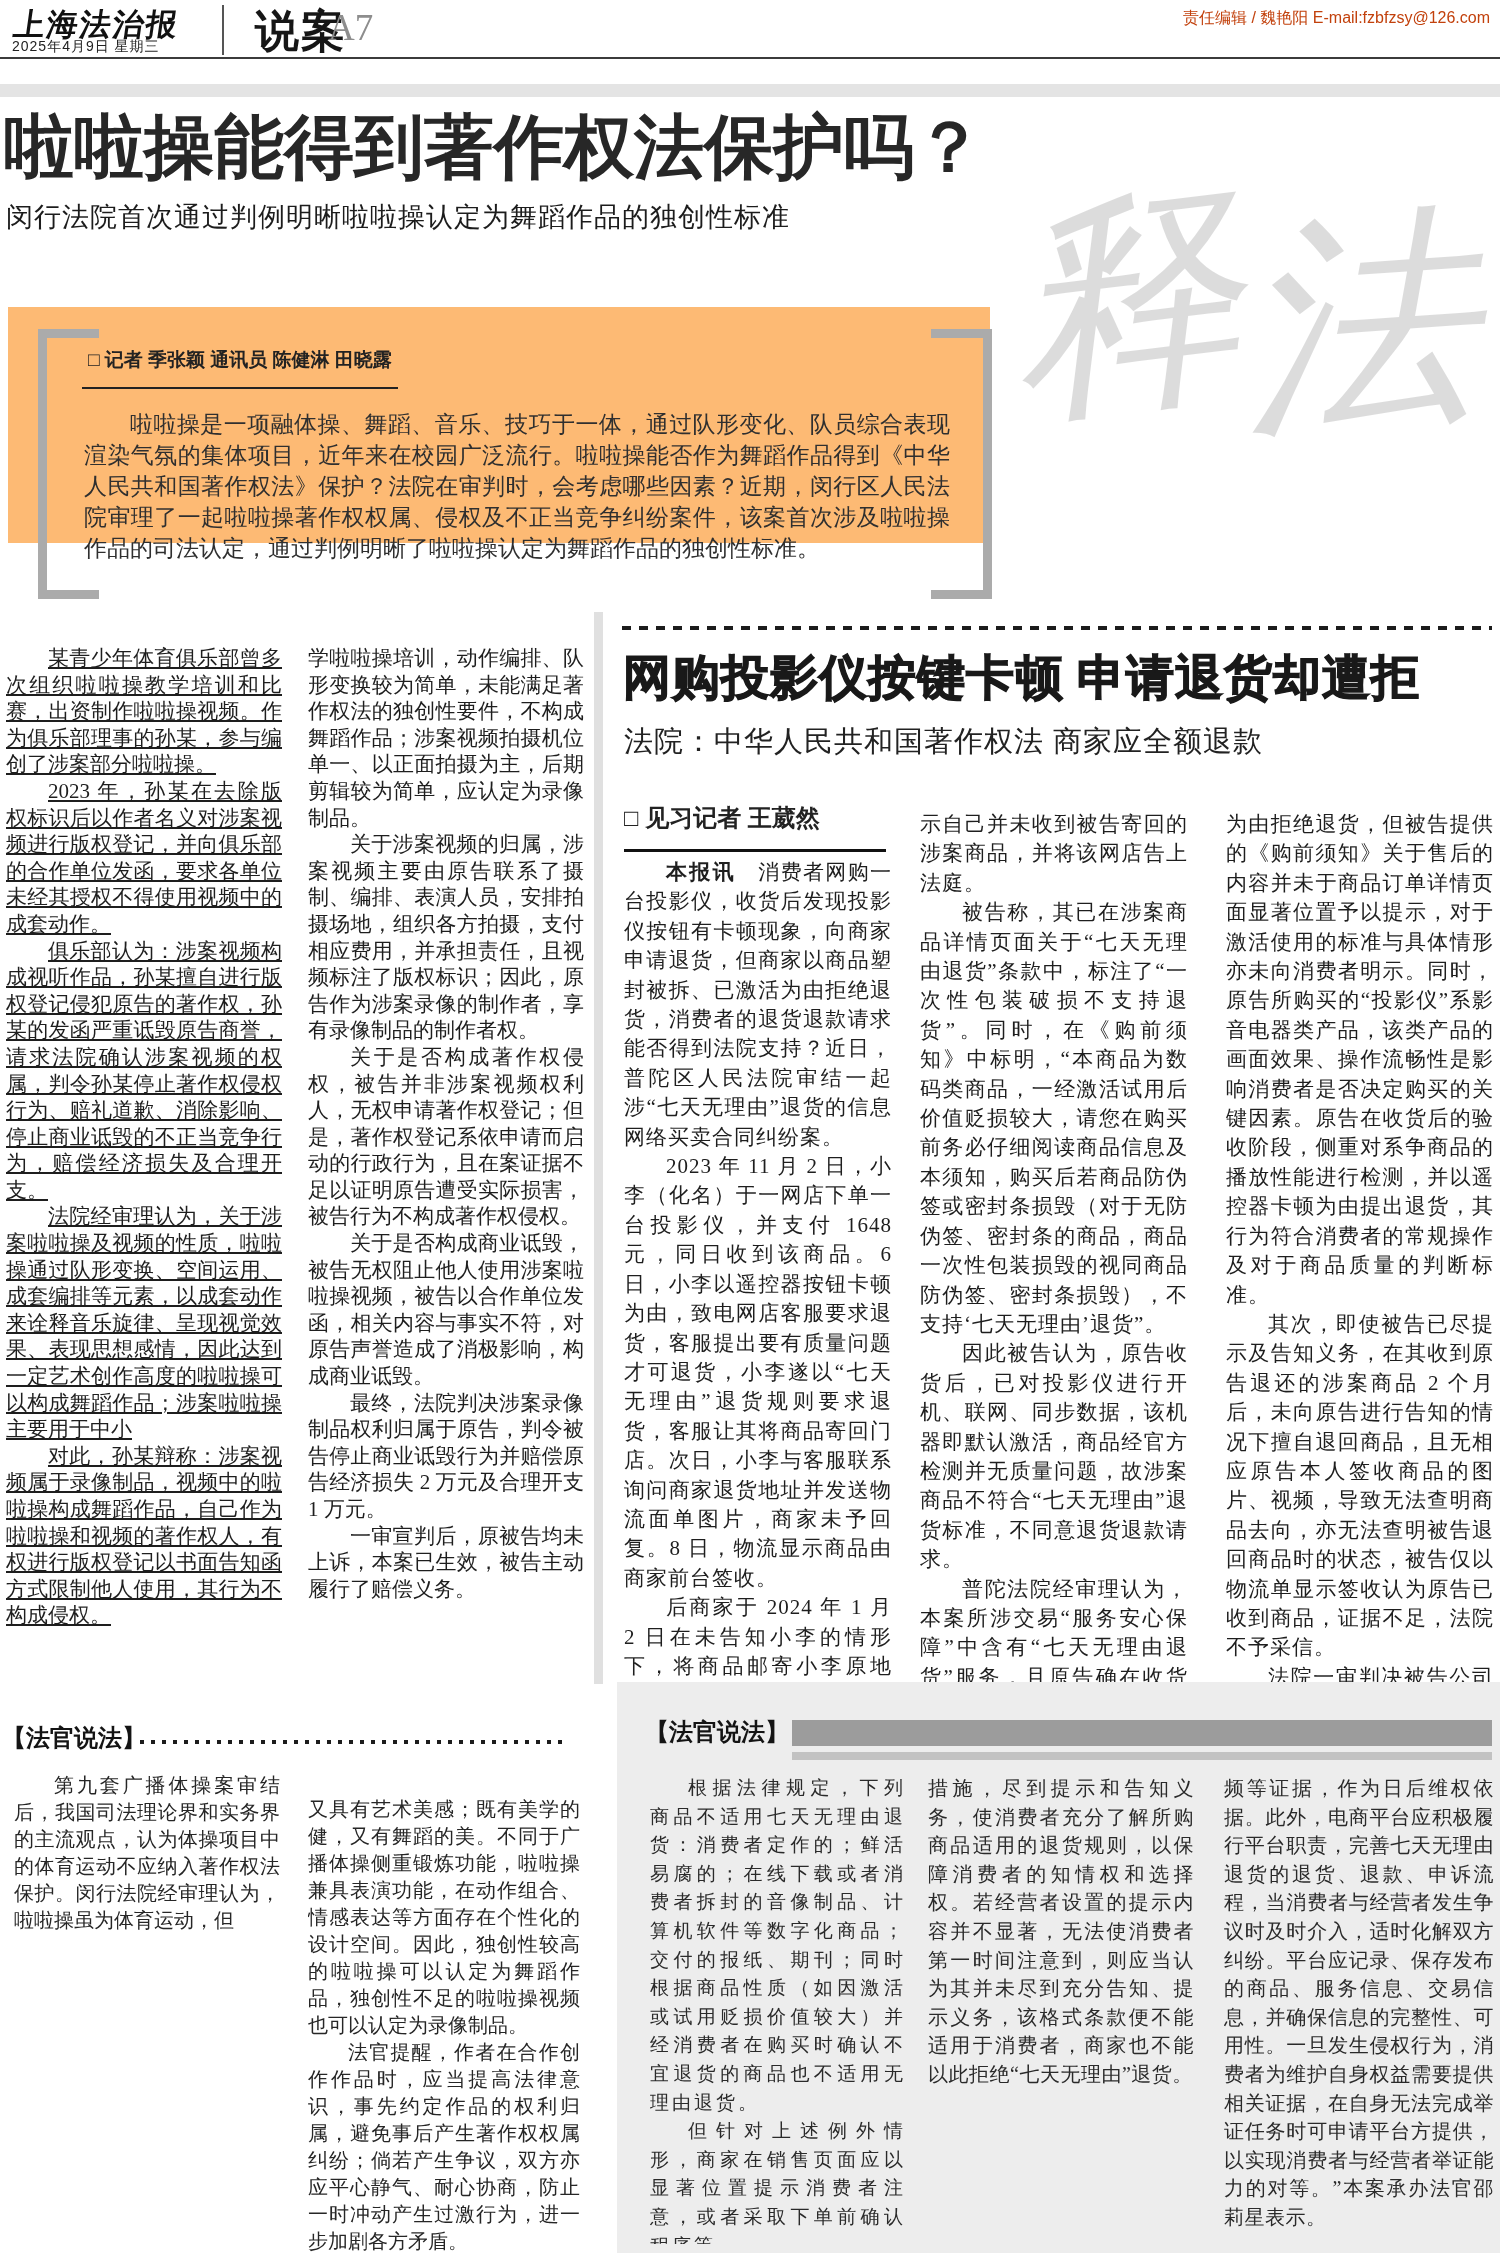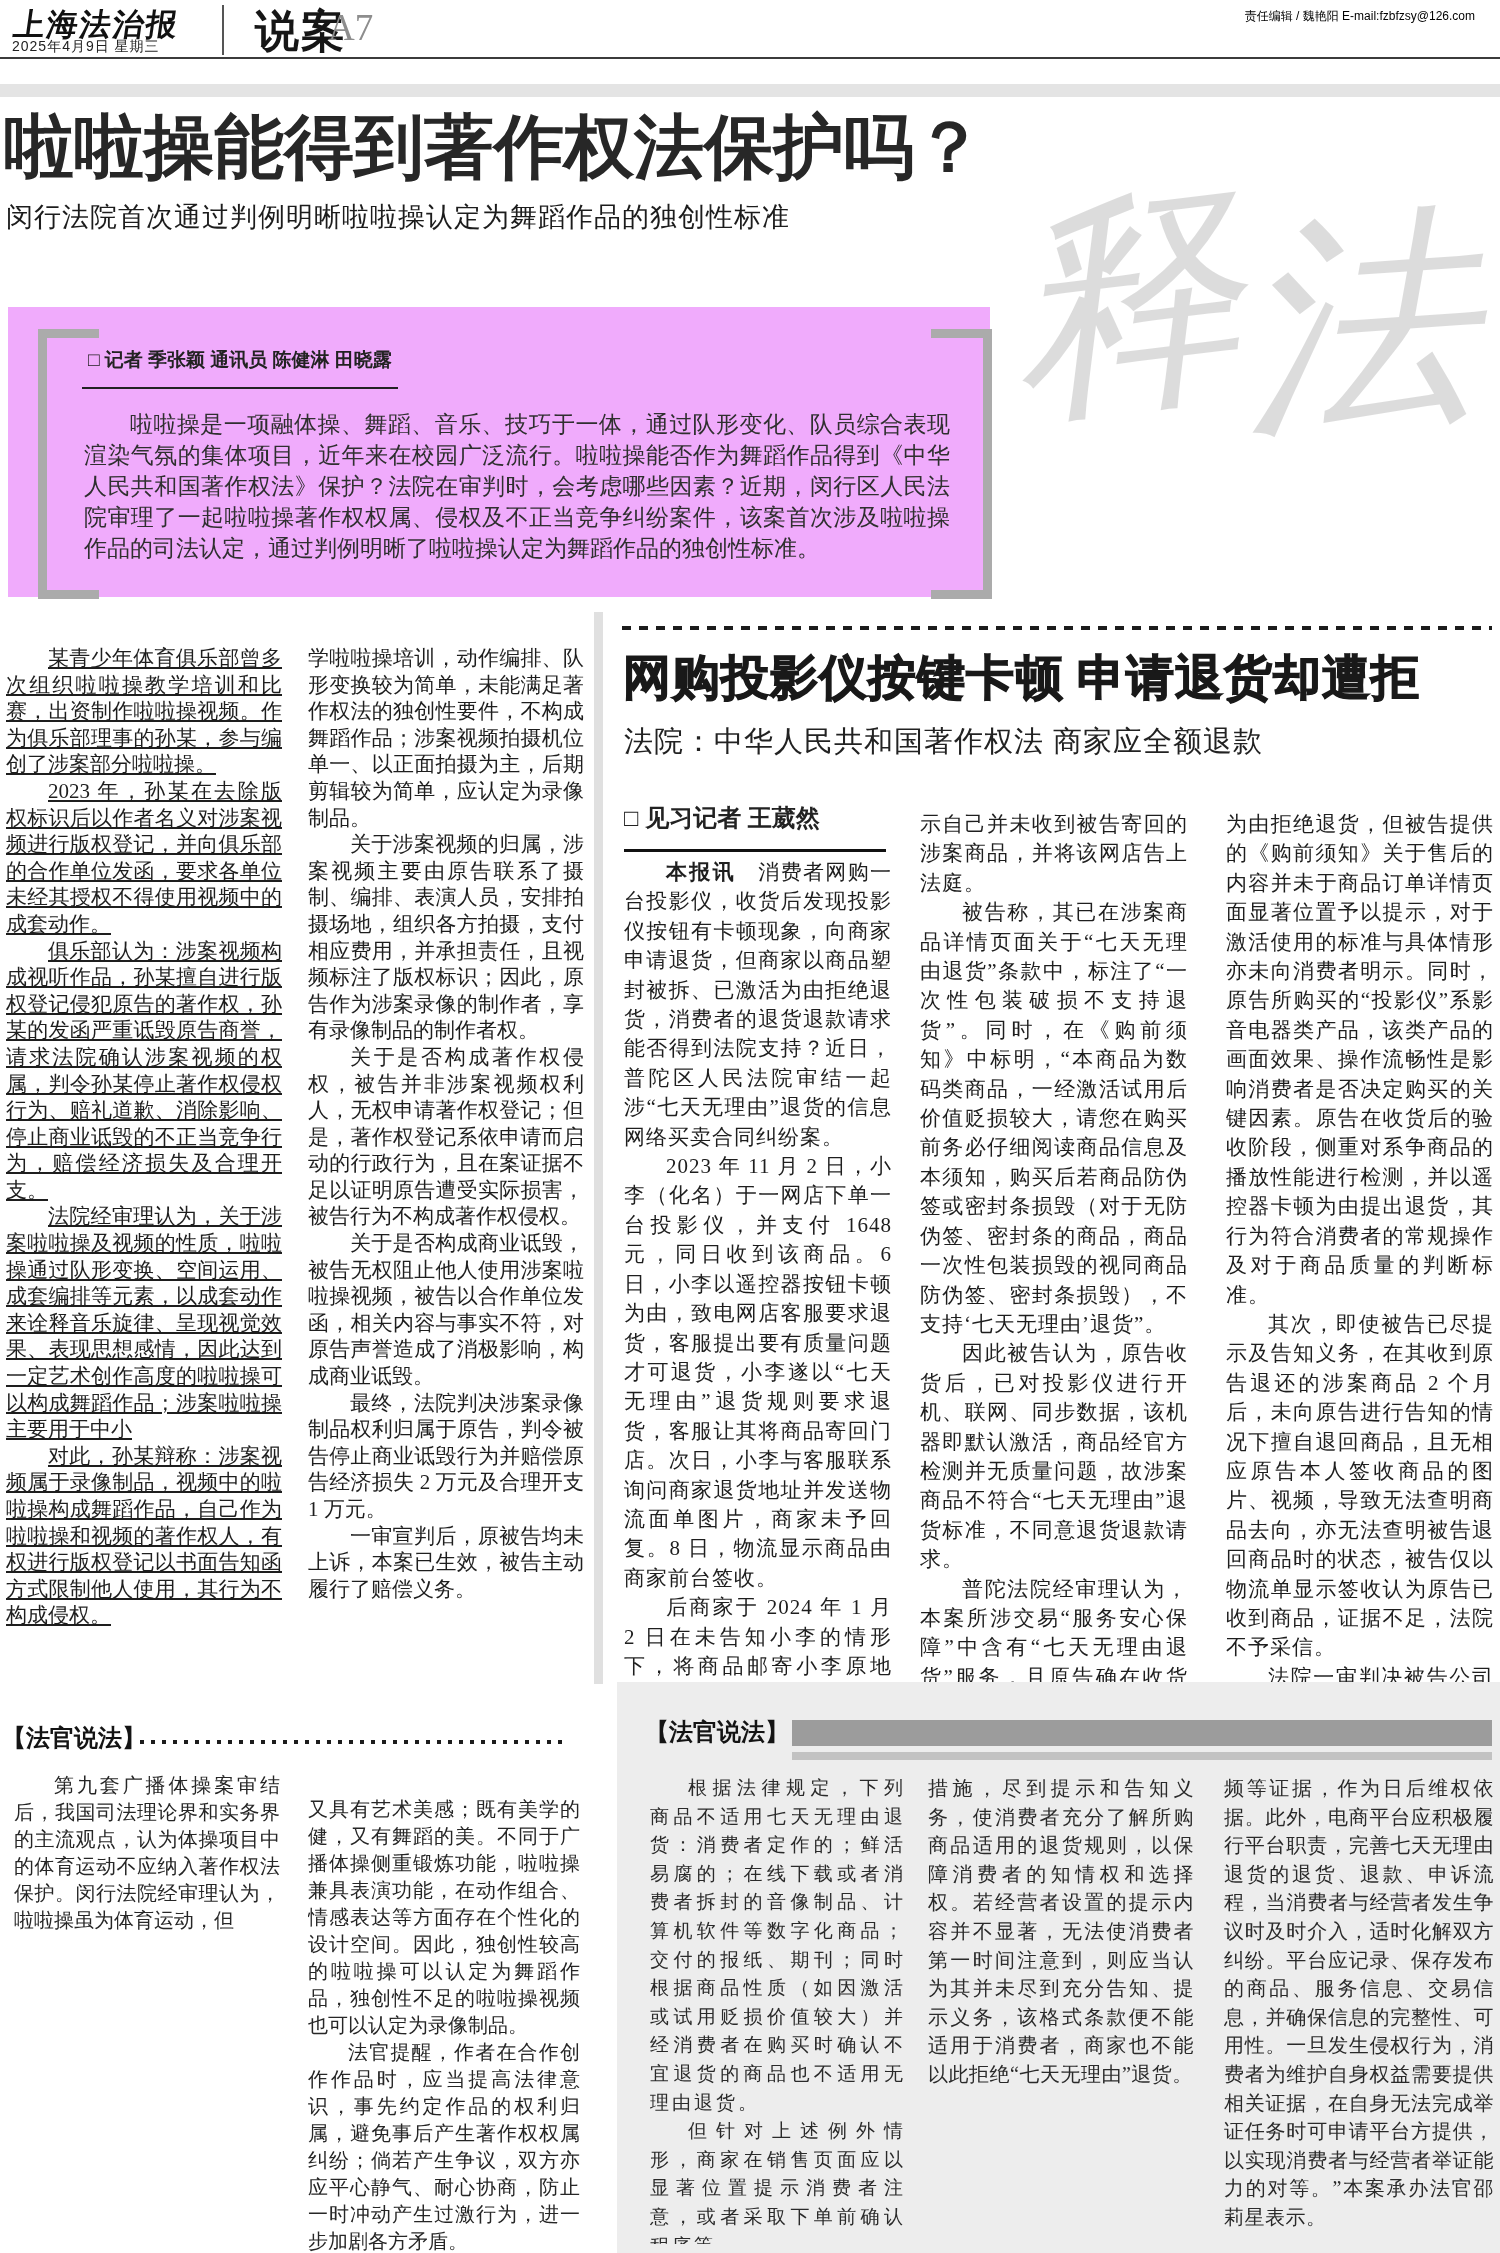--- a/index.html
+++ b/index.html
@@ -9,30 +9,30 @@
   p{margin:0;text-indent:2em;text-align:justify;}
   .cont p:first-child{text-indent:0;}
   .col{overflow:hidden;}
 
   
   .logo{left:14px;top:4px;font-size:31px;font-weight:bold;transform:skewX(-8deg);letter-spacing:2px;color:#111;}
   .mh-date{left:12px;top:38px;font-size:14px;font-family:"Liberation Sans",sans-serif;color:#222;letter-spacing:1px;}
   .mh-div{left:222px;top:5px;width:2px;height:50px;background:#555;}
   .mh-section{left:238px;top:2px;font-size:44px;font-weight:bold;font-family:"Liberation Sans",sans-serif;color:#161616;letter-spacing:2px;margin-left:17px;}
   .mh-pageno{left:328px;top:6px;font-size:37px;color:#8d8d8d;}
-  .mh-editor{right:25px;top:8px;font-size:12px;color:#000000;font-family:"Liberation Sans",sans-serif;}
+  .mh-editor{right:10px;top:8px;font-size:16px;color:#c2410c;font-family:"Liberation Sans",sans-serif;}
   .mh-rule{left:0;top:57px;width:1500px;height:2px;background:#3b3b3b;}
   .gray-band{left:0;top:84px;width:1500px;height:13px;background:#e4e4e4;}
 
   
   .lead-headline{left:4px;top:100px;width:1100px;font-size:70px;line-height:95px;font-weight:bold;color:#272727;letter-spacing:0;white-space:nowrap;}
   .lead-subtitle{left:6px;top:199px;font-size:27px;font-family:"Liberation Sans",sans-serif;font-weight:500;color:#1c1c1c;letter-spacing:1px;white-space:nowrap;}
 
   
-  .intro-box{left:8px;top:307px;width:982px;height:290px;background:#f0abfc;}
+  .intro-box{left:8px;top:307px;width:982px;height:236px;background:#fdba74;}
   .bracket{position:absolute;width:52px;}
   .bracket-left{left:30px;top:22px;height:252px;border-left:9px solid #ababab;border-top:9px solid #ababab;border-bottom:9px solid #ababab;}
   .bracket-right{right:-2px;top:22px;height:252px;border-right:9px solid #ababab;border-top:9px solid #ababab;border-bottom:9px solid #ababab;}
   .byline1{position:absolute;left:74px;top:40px;font-size:19px;font-family:"Liberation Sans",sans-serif;font-weight:bold;color:#222;
            border-bottom:2px solid #222;padding:0 6px 14px 6px;}
   .intro-text{position:absolute;left:76px;top:102px;width:866px;font-size:23px;line-height:31px;color:#2f2f2f;}
 
   
   .wm{font-size:235px;color:#000;opacity:0.135;font-style:italic;line-height:1;pointer-events:none;}
   .wm1{left:1005px;top:190px;transform:rotate(-7deg);}

